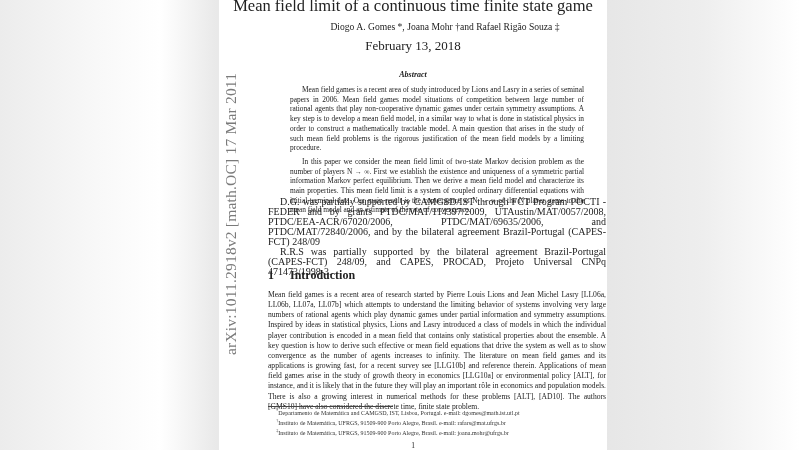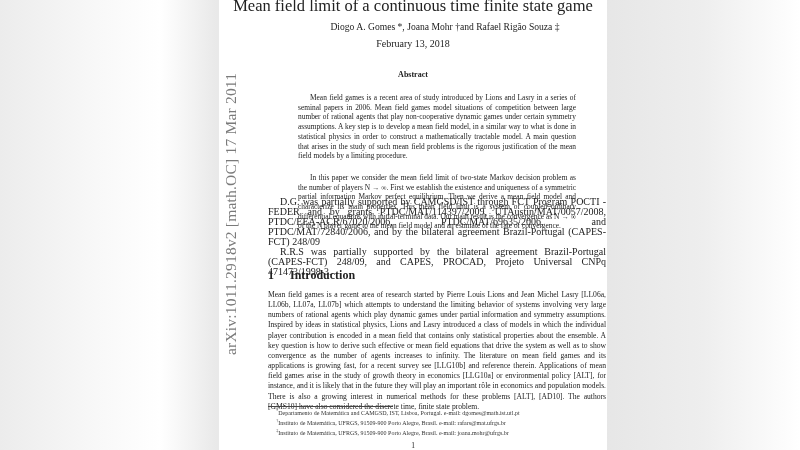--- a/index.html
+++ b/index.html
@@ -17,27 +17,27 @@
     position:absolute; left:222px; top:355px;
     transform-origin: 0 0; transform: rotate(-90deg);
     font-family: "Liberation Serif", serif; font-size:15.5px; color:#7a7a7a;
     white-space:nowrap; letter-spacing:0.2px;
   }
   .title {
     position:absolute; left:219px; width:388px; top:-4px; text-align:center;
     font-size:16.5px; color:#222;
   }
   .authors { position:absolute; left:219px; width:452px; top:21px; text-align:center; font-size:9.6px; }
-  .date { position:absolute; left:219px; width:388px; top:38px; text-align:center; font-size:10px; }
-  .abstract-head { position:absolute; left:219px; width:388px; top:70px; text-align:center; font-size:8px; font-weight:bold; }
+  .date { position:absolute; left:219px; width:388px; top:38px; text-align:center; font-size:13px; }
+  .abstract-head { position:absolute; left:219px; width:388px; top:70px; text-align:center; font-size:8px; font-weight:bold;font-style:italic; }
   .abstract {
     position:absolute; left:286px; width:302px; top:81px;
     font-size:7.4px; line-height:9.7px; text-align:justify;
   }
-  .abstract p { margin:12px; text-indent:12px;font-family:Liberation Serif, serif; }
+  .abstract p { margin:4px; text-indent:12px;font-family:Liberation Serif, serif; }
   .funding {
     position:absolute; left:268px; width:338px; top:197px;
     font-size:10px; line-height:10px; text-align:justify;
   }
   .funding p { margin:0; text-indent:12px; }
   .section-title {
     position:absolute; left:268px; top:268px; font-size:12px; font-weight:bold;
   }
   .section-title .num { display:inline-block; width:22px; }
   .intro {

